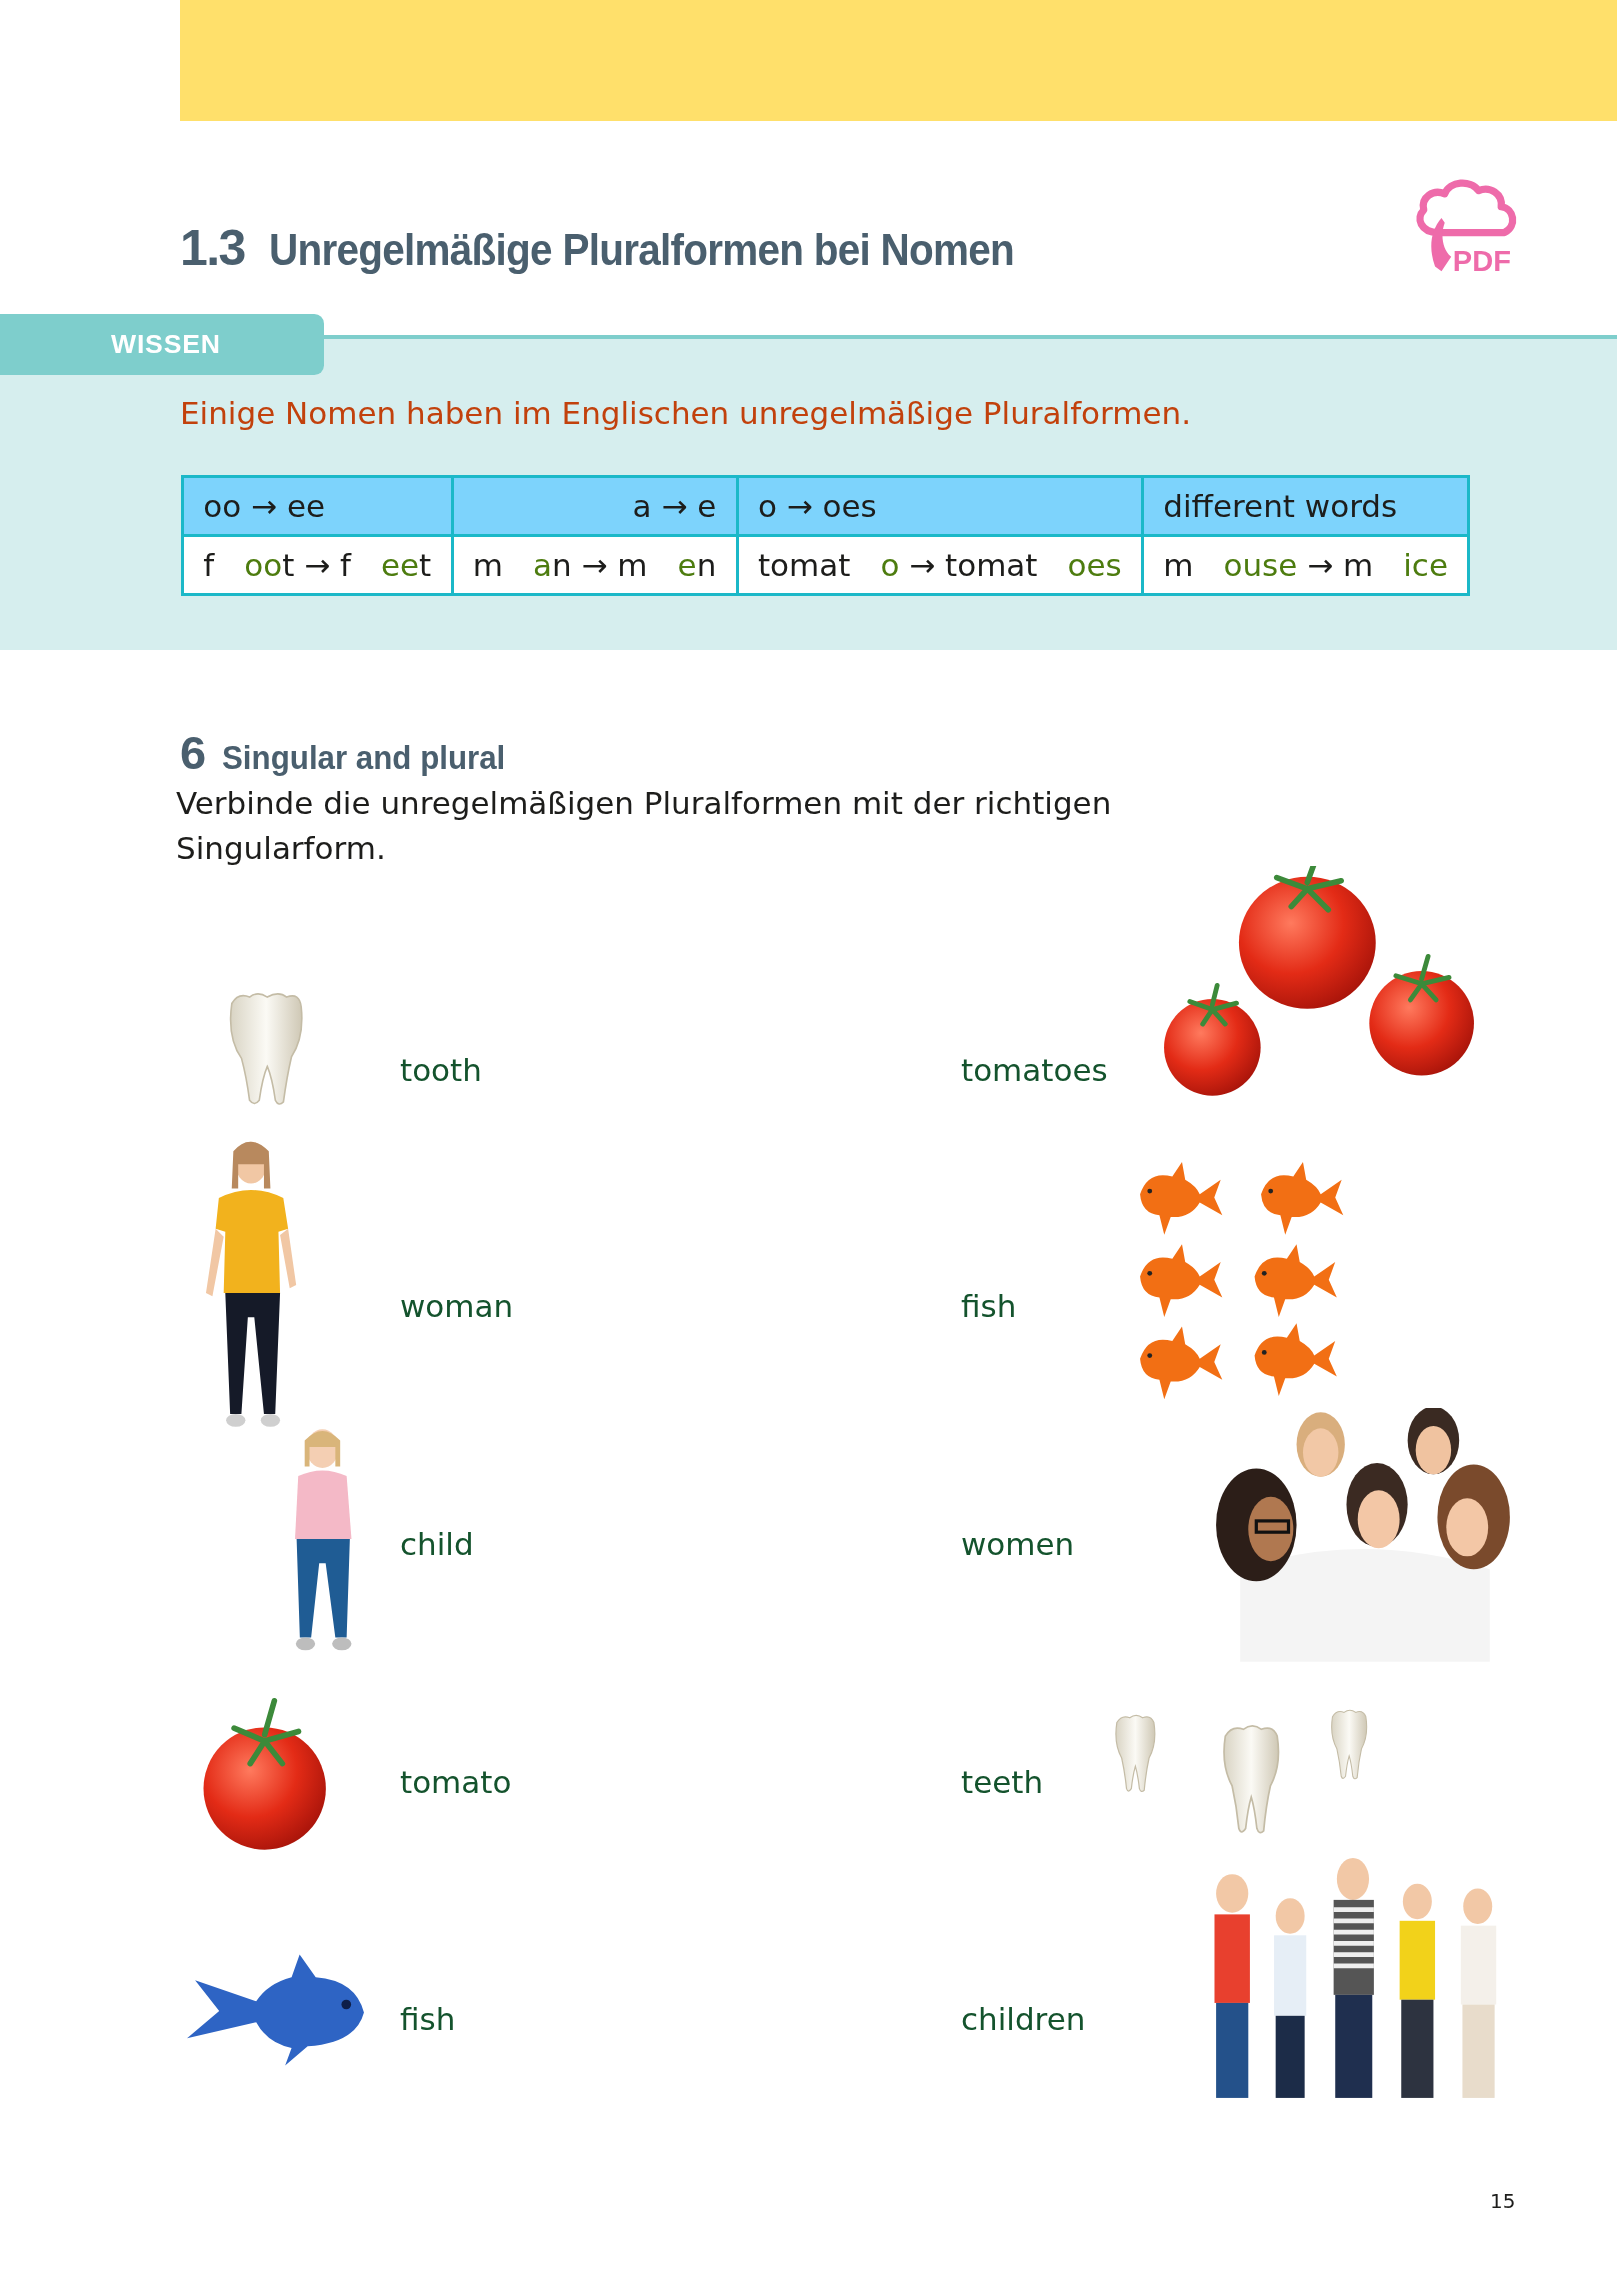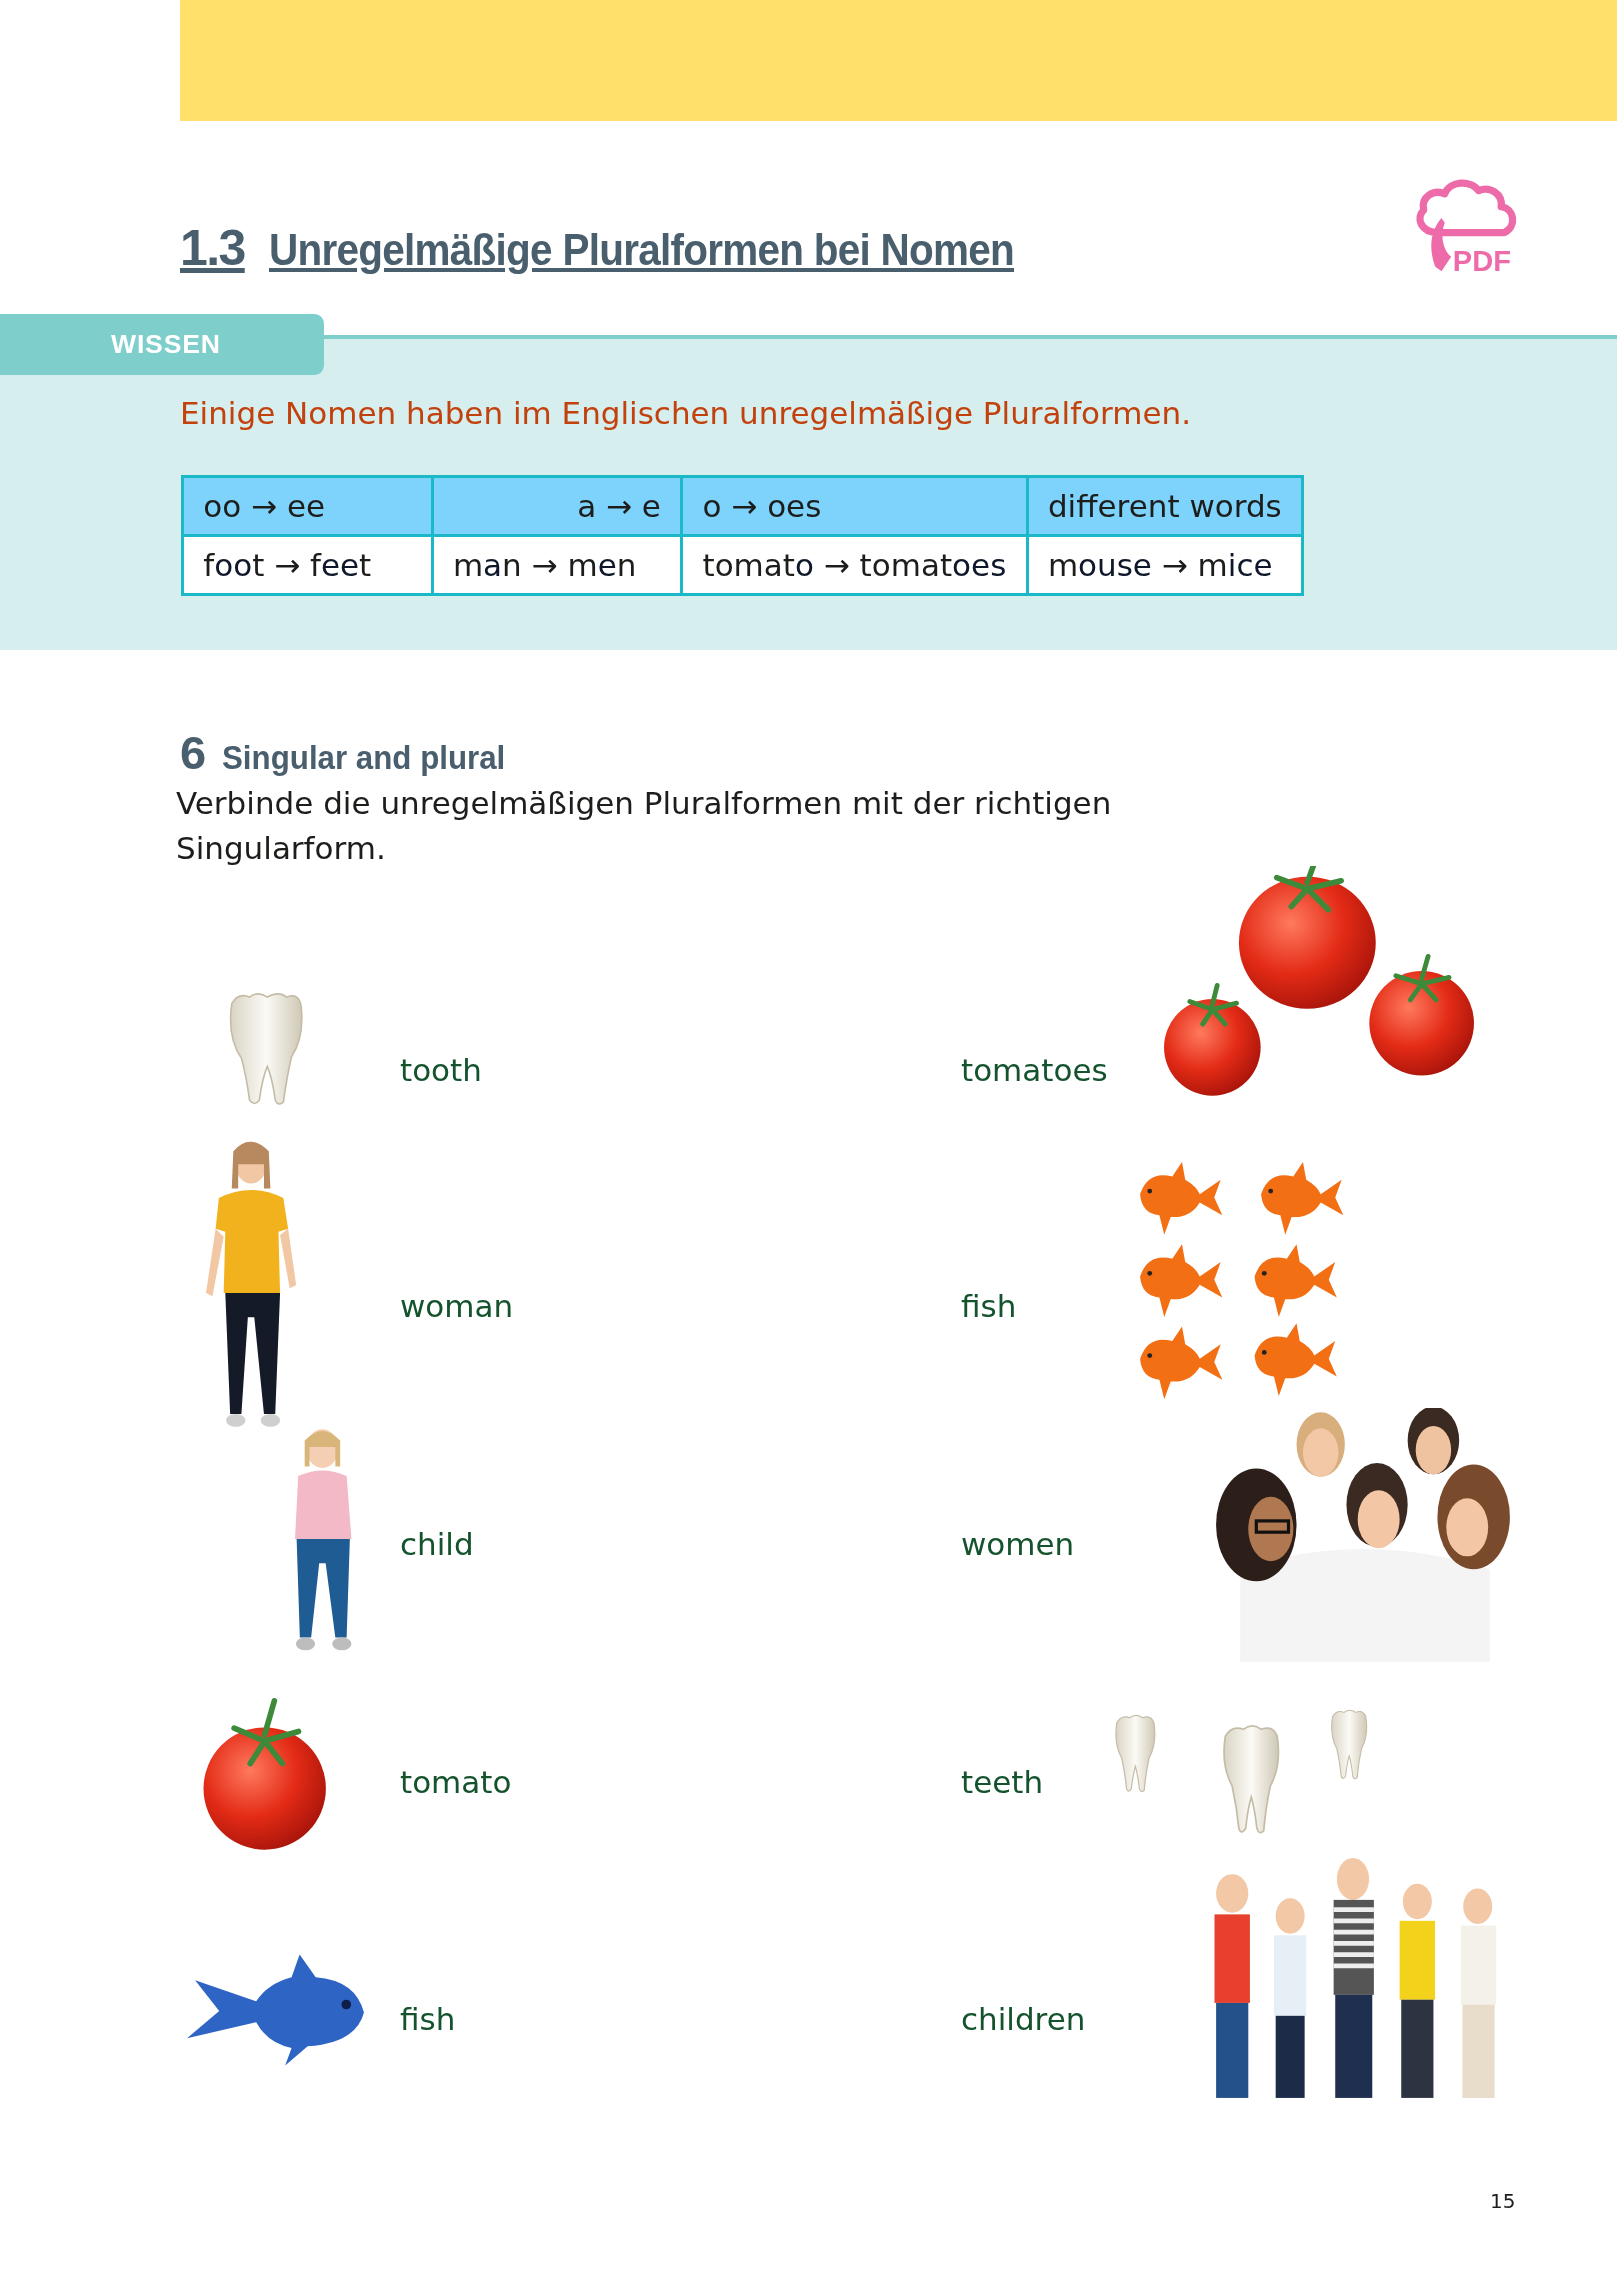--- a/index.html
+++ b/index.html
@@ -4,38 +4,38 @@
 <style>
   html, body { margin: 0; padding: 0; }
   body {
     width: 1618px; height: 2284px; position: relative; overflow: hidden;
     background: #ffffff;
     font-family: "DejaVu Sans", "Liberation Sans", sans-serif;
     color: #1d1d1b;
   }
   .banner { position: absolute; left: 180px; top: 0; width: 1437px; height: 121px; background: #FFE06B; }
   .title { position: absolute; left: 180px; top: 219px; display: flex; align-items: baseline; gap: 24px;
-    color: #4A5F6E; font-family: "Liberation Sans", sans-serif; font-weight: bold; text-decoration: underline; }
+    color: #4A5F6E; font-family: "Liberation Sans", sans-serif; font-weight: bold; }
   .title .num { font-size: 50px; letter-spacing: -1.6px; }
   .title .txt { font-size: 44px; letter-spacing: -0.8px; transform: scaleX(0.92); transform-origin: left; }
   .pdf-icon { position: absolute; left: 1406px; top: 176px; width: 117px; height: 101px; }
   .wissen-box { position: absolute; left: 0; top: 337px; width: 1618px; height: 313px; background: #D6EEEE; }
   .wissen-line { position: absolute; left: 306px; top: 335px; width: 1312px; height: 4px; background: #7ECECC; }
   .wissen-tab { position: absolute; left: 0; top: 314px; width: 324px; height: 61px; background: #7ECECC;
     border-radius: 0 9.7px 9.7px 0; display: flex; align-items: center; }
   .wissen-tab span { margin-left: 111px; color: #ffffff; font-family: "Liberation Sans", sans-serif;
     font-weight: bold; font-size: 26.6px; letter-spacing: 0.8px; }
   .intro { position: absolute; left: 180px; top: 395px; font-size: 31px; color: #c2410c; }
   table.rules { position: absolute; left: 181px; top: 475px; border-collapse: collapse;
     font-size: 31px; }
   table.rules td { border: 3.2px solid #1BB8C8; height: 56px; padding: 0 19.3px; white-space: nowrap; }
   table.rules tr.head td { background: #7dd3fc; }
   table.rules tr.ex td { background: #ffffff; }
   .c1 { width: 208px; } .c2 { width: 208px; text-align: right; } .c3 { width: 295px; } .c4 { width: 234px; }
-  .hl { color: #0f172a; }
+  .hl { color: #4d7c0f; margin-left: 30px; }
   .ex-head { position: absolute; left: 180px; top: 725px; display: flex; align-items: baseline; gap: 16px;
     color: #4A5F6E; font-family: "Liberation Sans", sans-serif; font-weight: bold; }
   .ex-head .num { font-size: 47px; }
   .ex-head .txt { font-size: 34px; transform: scaleX(0.92); transform-origin: left; }
   .instr { position: absolute; left: 176px; top: 781px; width: 1128px; font-size: 31px; line-height: 45px; }
   .word { position: absolute; font-size: 31px; color: #14532d; margin-top: 21px; }
   .pic { position: absolute; }
   .page-num { position: absolute; left: 1490px; top: 2189px; font-size: 20px; color: #1d1d1b; }
 </style>
 </head>

